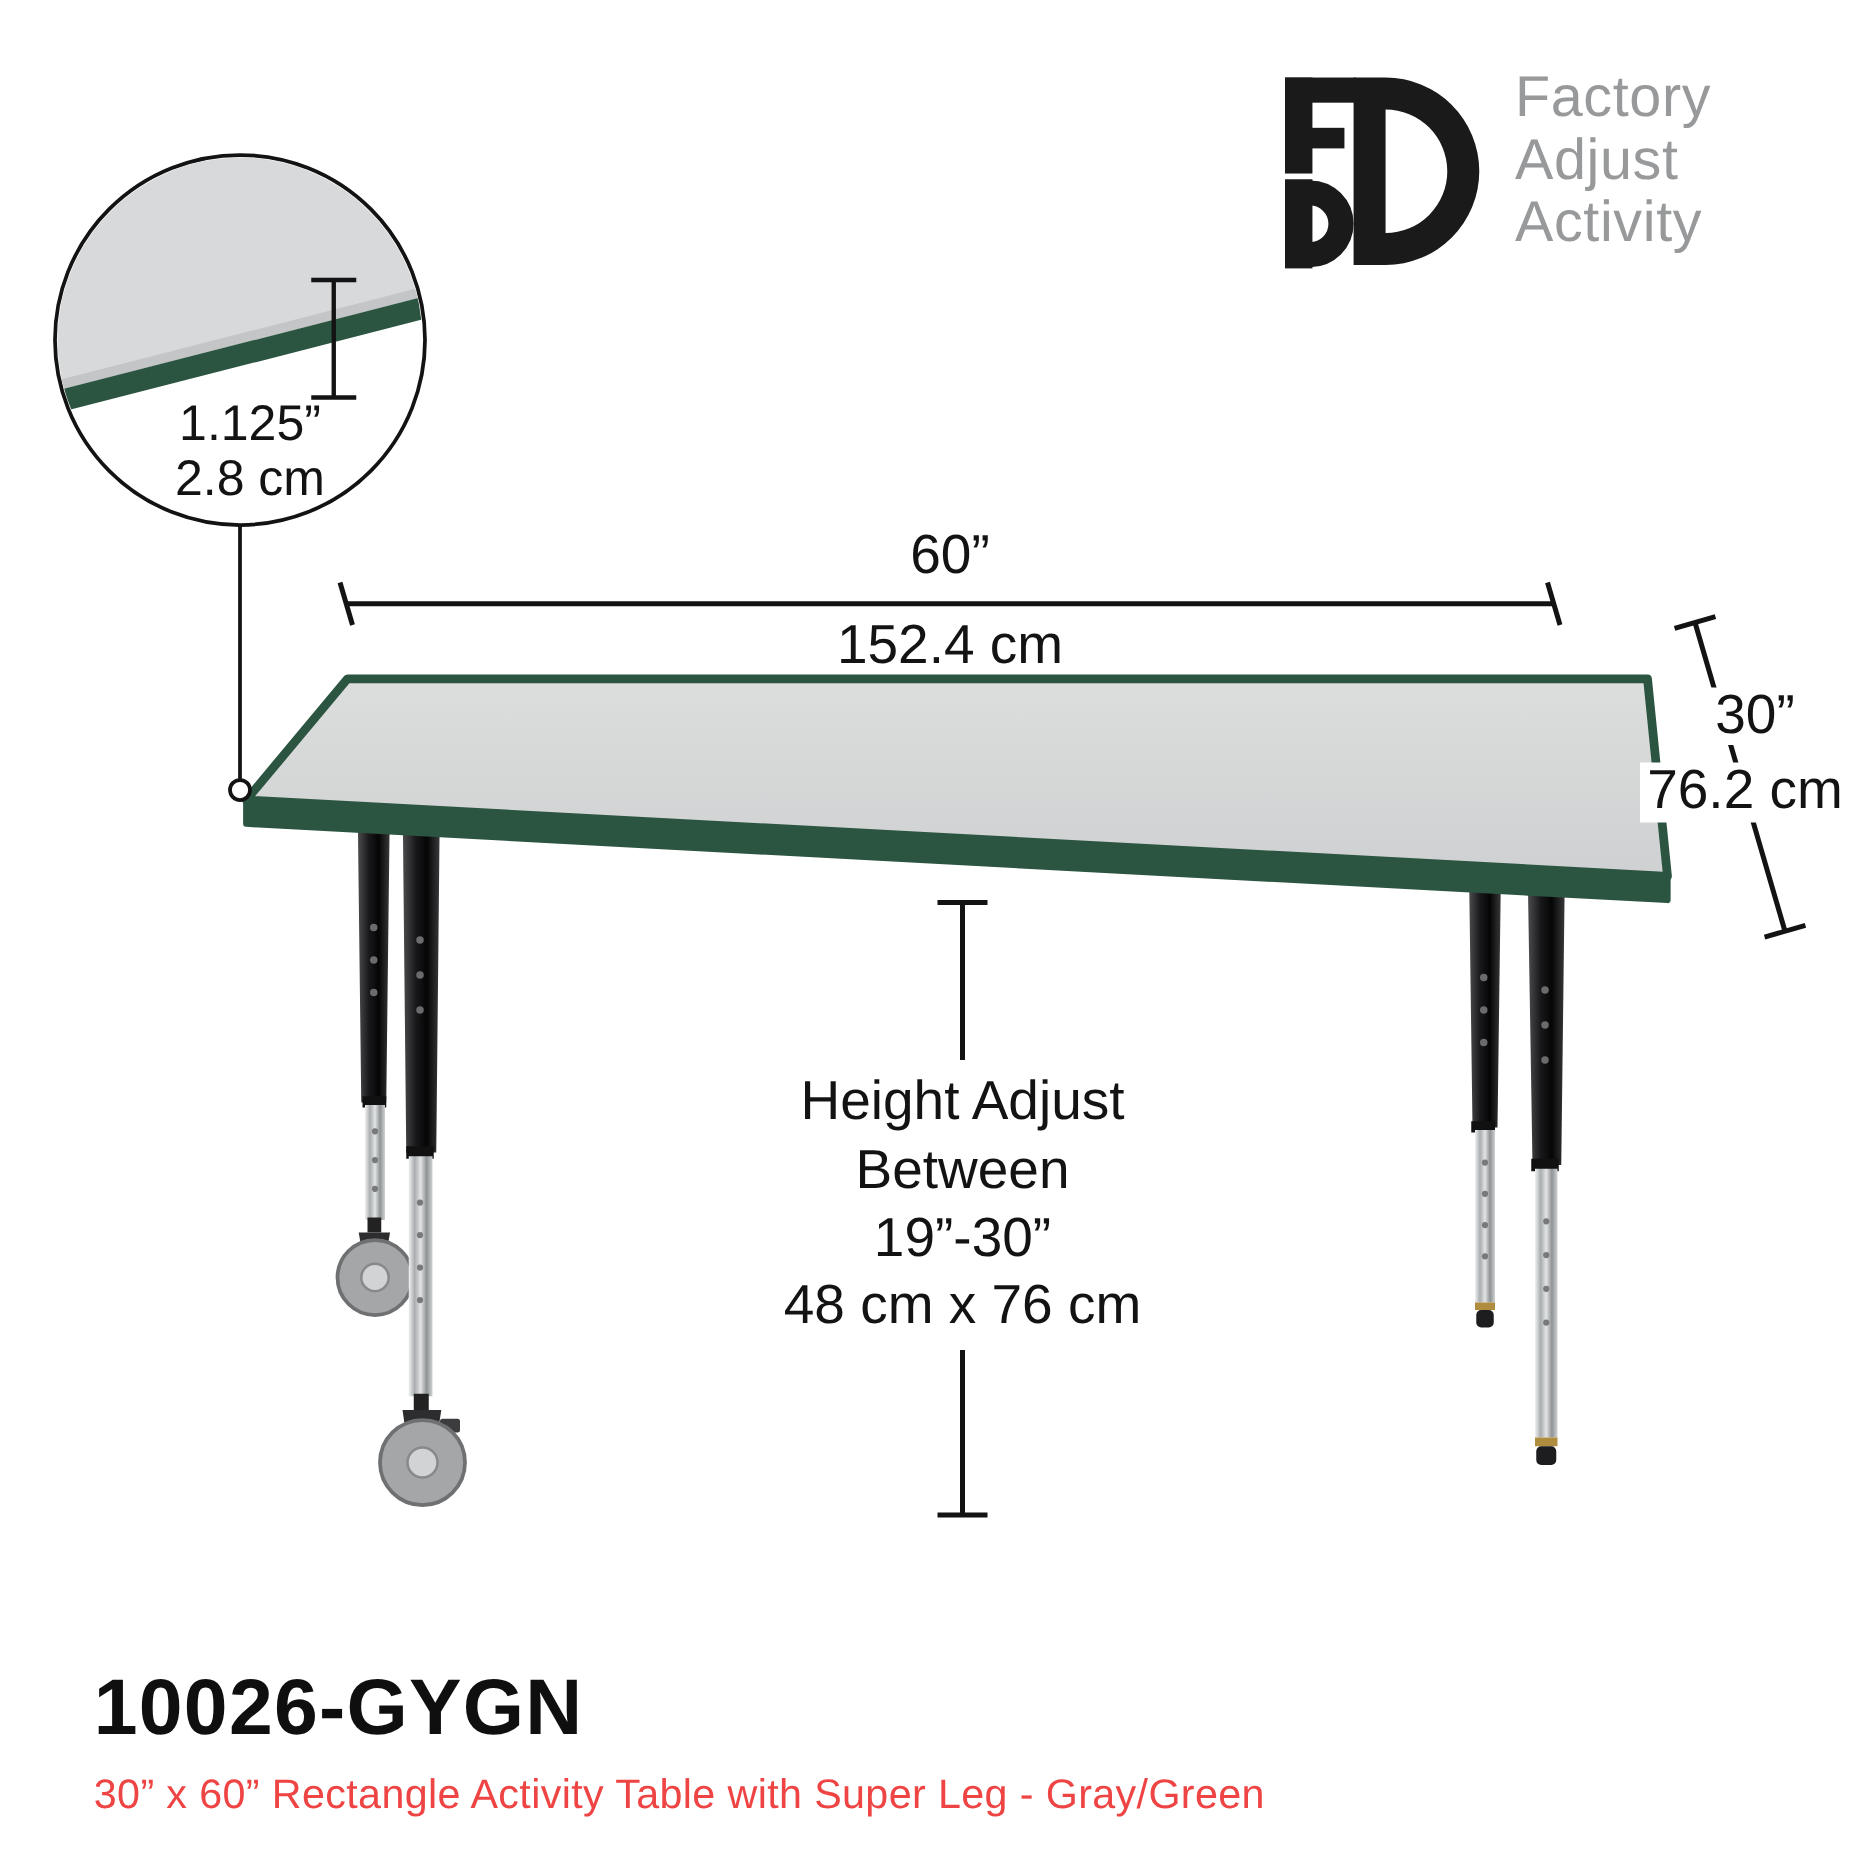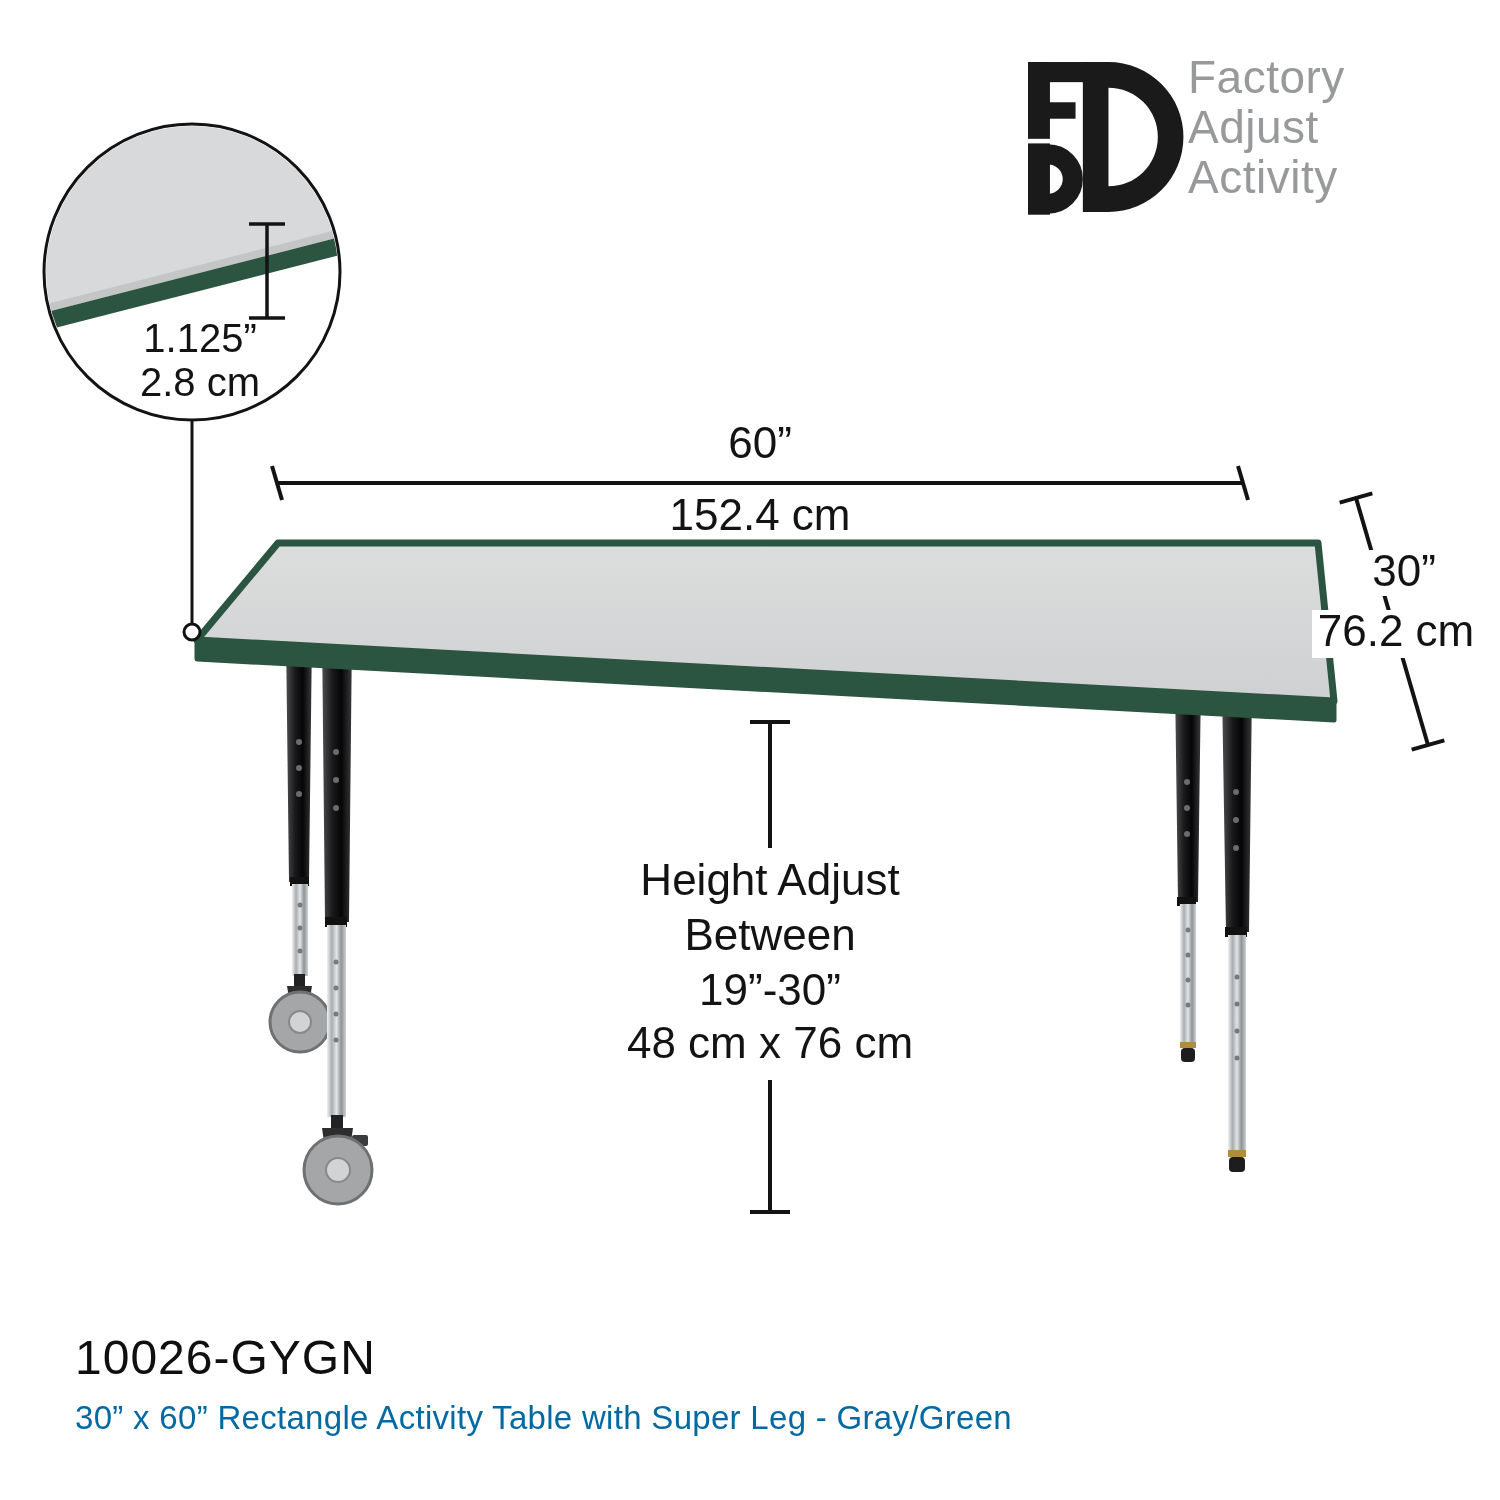--- a/index.html
+++ b/index.html
@@ -2,25 +2,25 @@
 <html><head>
 <meta charset="utf-8">
 <style>
   html,body{margin:0;padding:0;background:#fff;}
   body{font-family:"Liberation Sans",sans-serif;}
   .page{position:relative;width:1500px;height:1500px;background:#ffffff;overflow:hidden;}
   svg.diagram{position:absolute;left:0;top:0;}
   svg text{font-family:"Liberation Sans",sans-serif;}
   .dim-text{font-size:44px;fill:#131313;}
   .dim-text-sm{font-size:40px;fill:#131313;}
-  .brand{position:absolute;top:52px;left:1028px;display:flex;align-items:flex-start;}
+  .brand{position:absolute;top:52px;left:1028px;display:flex;align-items:flex-start;gap:24px;}
   .brand-name{font-size:46px;color:#97999b;line-height:1.09;letter-spacing:.5px;font-weight:400;}
   .product-info{position:absolute;left:75px;top:1330px;}
-  .sku{font-size:48px;font-weight:normal;color:#0f0f0f;letter-spacing:1px;}
-  .desc{font-size:33px;color:#0369a1;margin-top:14px;letter-spacing:.3px;}
+  .sku{font-size:63px;font-weight:bold;color:#0f0f0f;letter-spacing:1px;}
+  .desc{font-size:33px;color:#ef4444;margin-top:14px;letter-spacing:.3px;}
 </style>
 </head>
 <body>
 
 <div class="page">
 
   <svg class="diagram" width="1500" height="1500" viewBox="0 0 1500 1500">
     <defs>
       <linearGradient id="gradLeg" x1="0" y1="0" x2="1" y2="0">
         <stop offset="0" stop-color="#4e4e50"></stop>

